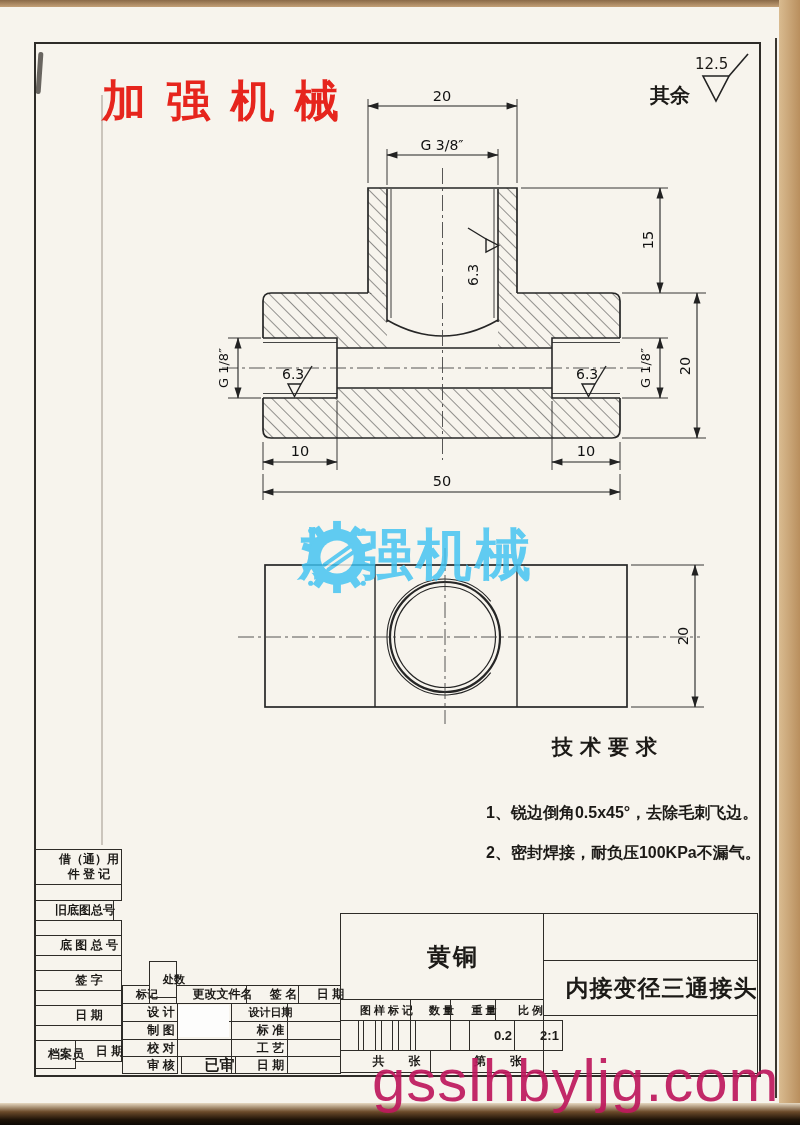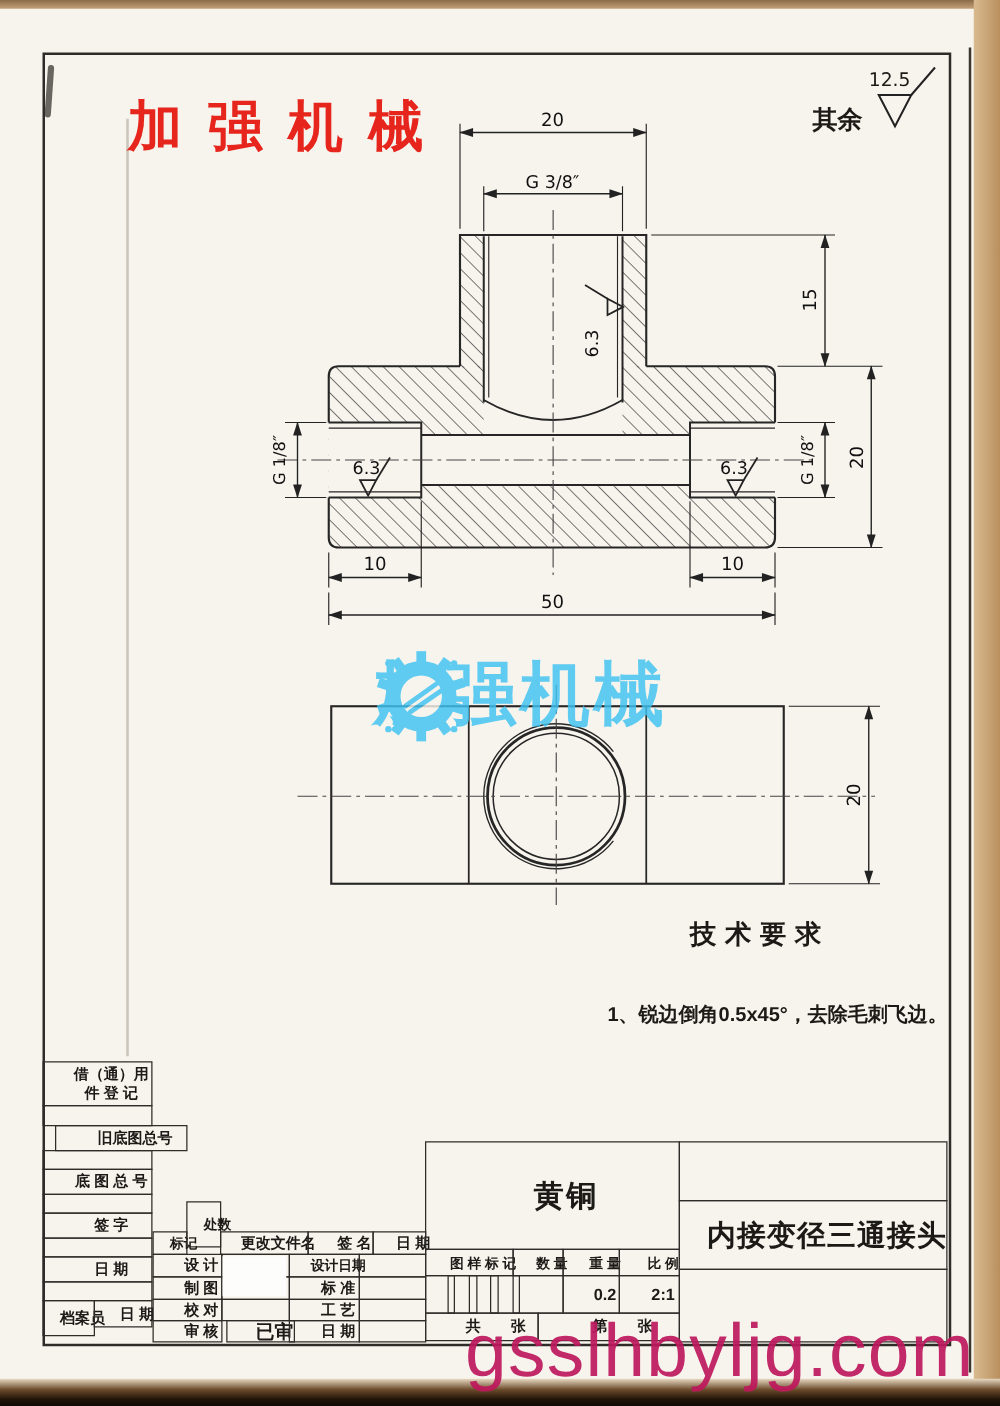--- a/index.html
+++ b/index.html
@@ -29,21 +29,21 @@
   
   .site-wm{left:372px;top:1046px;font-size:60px;color:#be185d;opacity:.92;letter-spacing:1px;z-index:30;white-space:nowrap;}
   
   .c{position:absolute;box-sizing:border-box;border:1px solid #2e2c28;display:flex;
      align-items:center;justify-content:center;font-size:12px;font-weight:600;
      white-space:nowrap;overflow:visible;z-index:5;background:transparent;padding-left:22px;}
   .c2l{flex-direction:column;line-height:15px;}
   .big{font-size:24px;letter-spacing:2px;}
   .pname{font-size:23px;letter-spacing:1px;}
   .sm{font-size:11px;}
-  .val{font-size:13px;}
+  .val{font-size:13px;margin-left:19px;}
   .patch{left:178px;top:1005px;width:51px;height:32px;background:#fdfdfc;z-index:6;}
   svg{position:absolute;left:0;top:0;z-index:1;}
   .wmz{z-index:2;}
 </style>
 </head>
 <body>
 
 <div class="abs edge-top"></div>
 <div class="abs edge-right"></div>
 <div class="abs edge-bottom"></div>
@@ -188,28 +188,29 @@
     </g>
     <circle r="17" fill="#f7f4ed"></circle>
     <path d="M-13,8 L15,-12 M-9,13 L17,-5" stroke="#3fc3f2" stroke-width="4" fill="none" stroke-linecap="round"></path>
   </svg>
   <span class="wm-text" style="color:#3fc3f2">加强机械</span>
 </div>
 
 <div class="abs tech-title">技术要求</div>
 <div class="abs tech-items">
   <div>1、锐边倒角0.5x45°，去除毛刺飞边。</div>
+  <div>2、密封焊接，耐负压100KPa不漏气。</div>
 </div>
 
 <div class="c c2l" style="left:34px;top:849px;width:88px;height:36px">
   <div>借（通）用</div>
   <div>件 登 记</div>
 </div>
 <div class="c" style="left:34px;top:884px;width:88px;height:17px"></div>
-<div class="c" style="left:44px;top:900px;width:106px;height:21px">旧底图总号</div>
+<div class="c" style="left:34px;top:900px;width:80px;height:21px">旧底图总号</div>
 <div class="c" style="left:34px;top:920px;width:88px;height:16px"></div>
 <div class="c" style="left:34px;top:935px;width:88px;height:21px">底 图 总 号</div>
 <div class="c" style="left:34px;top:955px;width:88px;height:16px"></div>
 <div class="c" style="left:34px;top:970px;width:88px;height:21px">签  字</div>
 <div class="c" style="left:34px;top:990px;width:88px;height:16px"></div>
 <div class="c" style="left:34px;top:1005px;width:88px;height:21px">日  期</div>
 <div class="c" style="left:34px;top:1025px;width:88px;height:16px"></div>
 <div class="c" style="left:34px;top:1040px;width:42px;height:29px">档案员</div>
 <div class="c" style="left:75px;top:1040px;width:47px;height:22px">日 期</div>
 

